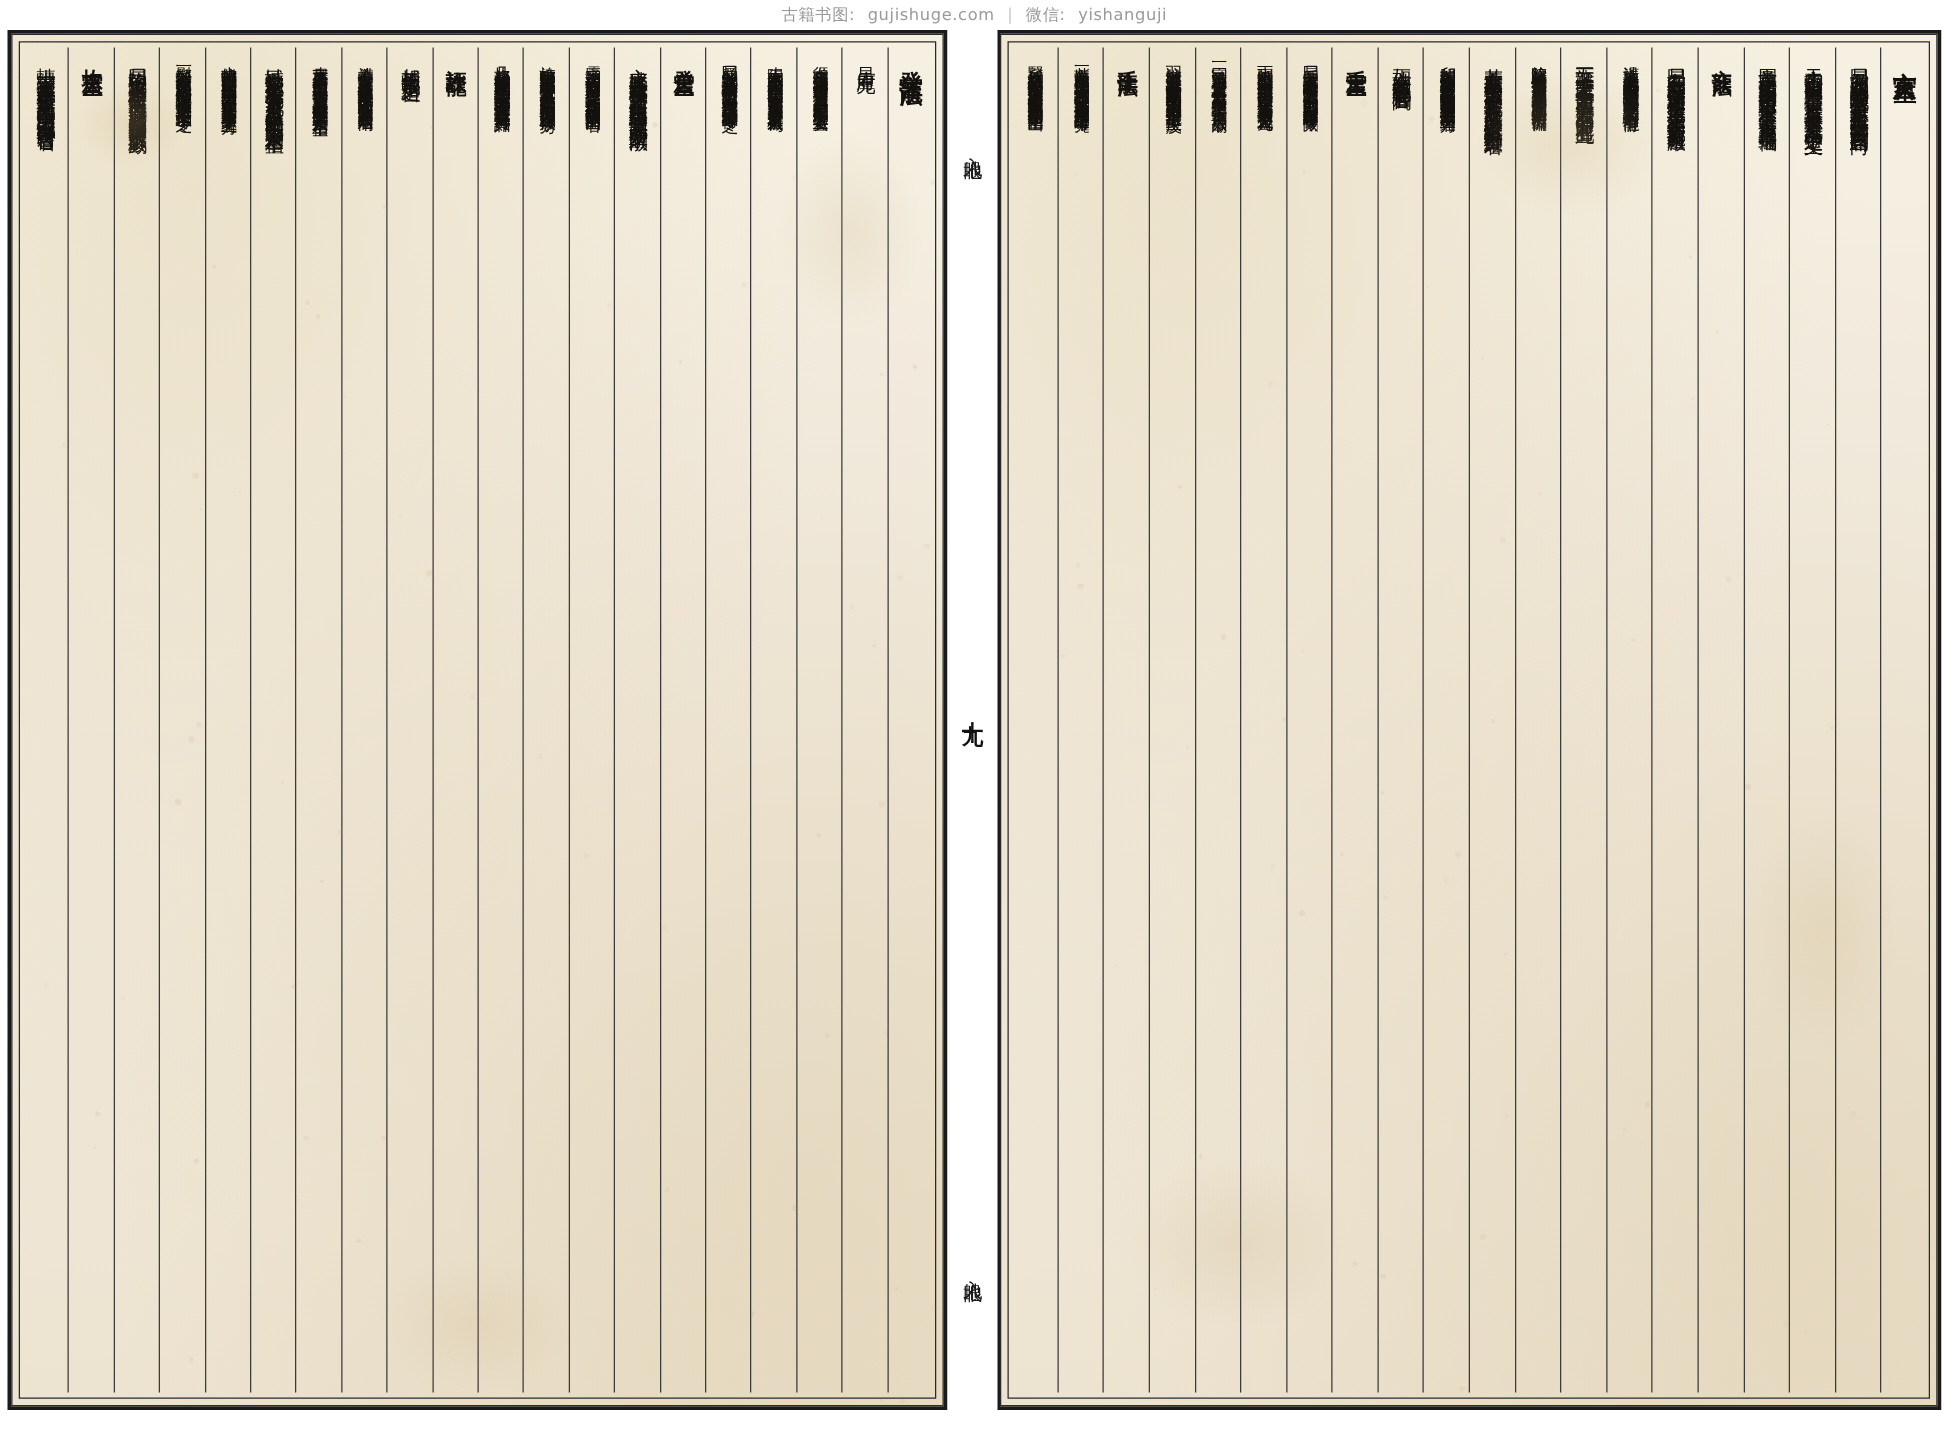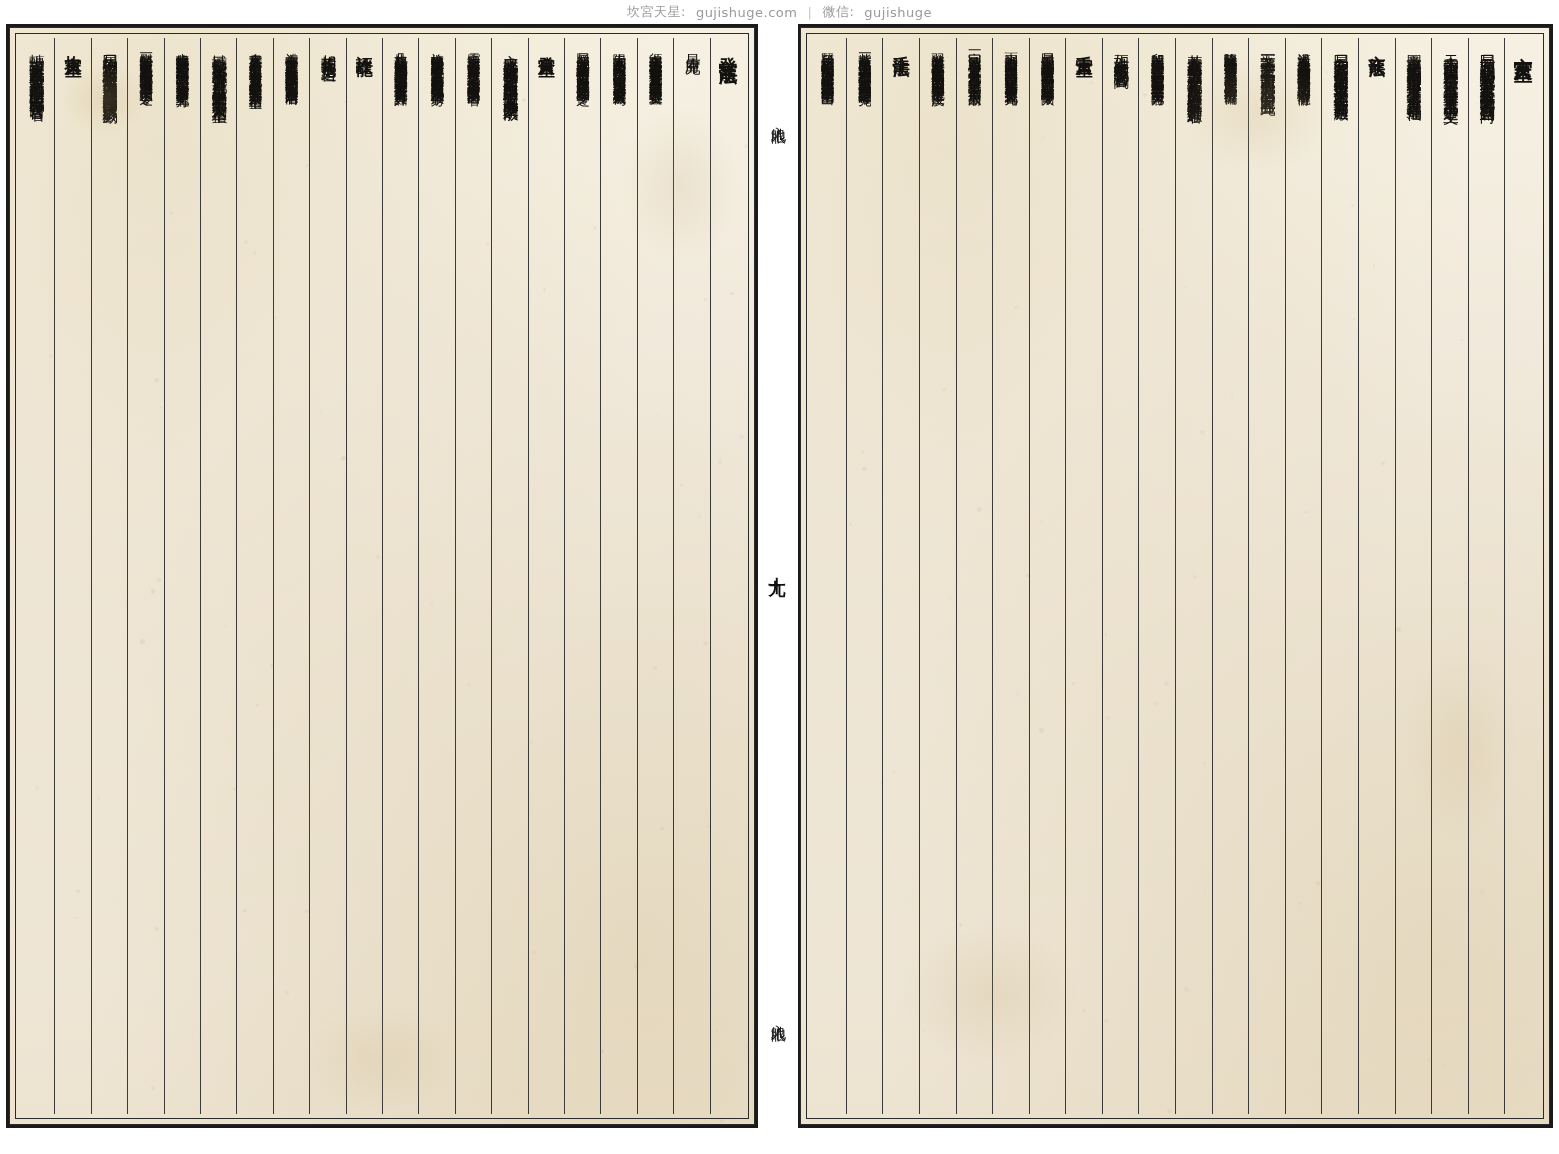--- a/index.html
+++ b/index.html
@@ -160,25 +160,25 @@
   .stain {
     position: absolute;
     border-radius: 45% 55% 50% 50%;
     pointer-events: none;
   }
 </style>
 </head>
 <body>
 
 <div id="watermark">
-  <span>坎宮天星:</span>
+  <span>古籍书图:</span>
   <span>gujishuge.com</span>
   <span class="wm-sep">|</span>
   <span>微信:</span>
-  <span>gujishuge</span>
+  <span>yishanguji</span>
 </div>
 
 <div id="scan">
 
   <div class="leaf" id="leaf-right">
     <div class="leaf-inner" id="cols-right">
         <div class="col wide" style="width: 36.8px;">
           <div class="vtext head">亥宮天星</div>
         </div>
         <div class="col" style="width: 36.8px;">

